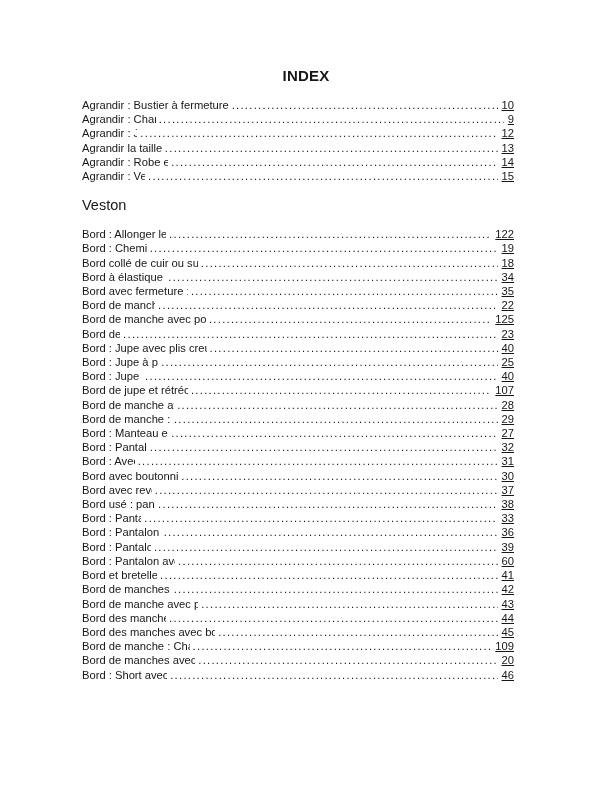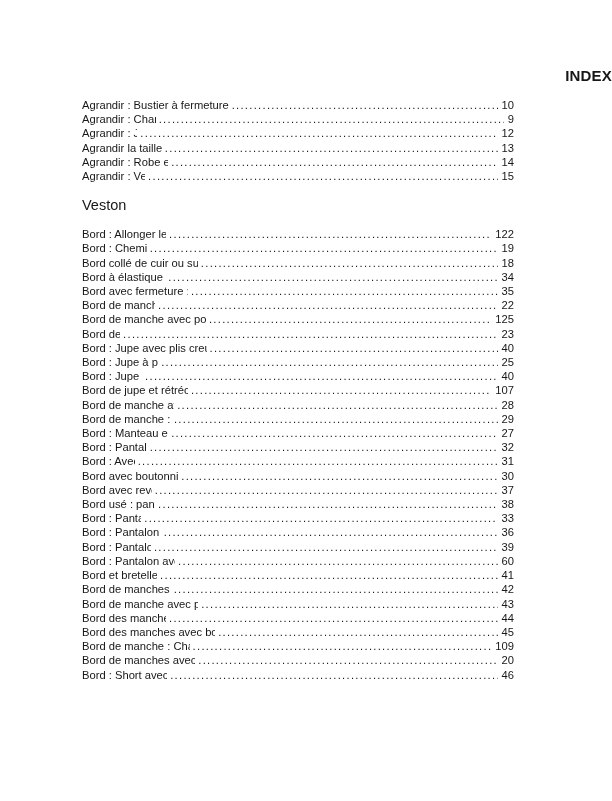--- a/index.html
+++ b/index.html
@@ -12,21 +12,21 @@
     width: 612px;
     height: 801px;
     background: #ffffff;
     overflow: hidden;
     font-family: "Liberation Sans", "DejaVu Sans", sans-serif;
     color: #171717;
   }
   .title {
     margin: 0;
     padding-top: 66px;
-    text-align: right;
+    text-align: center;
     font-size: 15px;
     line-height: 19px;
     font-weight: bold;
     letter-spacing: 0.2px;
   }
   .sections {
     margin-left: 82px;
     width: 432px;
   }
   .section-heading {
@@ -60,20 +60,21 @@
     letter-spacing: 1.3px;
     color: #171717;
   }
   .entry .dots::after {
     content: "..........................................................................................................................................................";
   }
   .entry .pagenum {
     flex: 0 0 auto;
     padding-left: 4px;
     text-align: left;
+    text-decoration: underline;
   }
 </style>
 </head>
 <body>
 
 <div class="page">
   <h1 class="title">INDEX</h1>
   <div class="sections">
       <section class="toc-section">
     <div class="entry-list">

